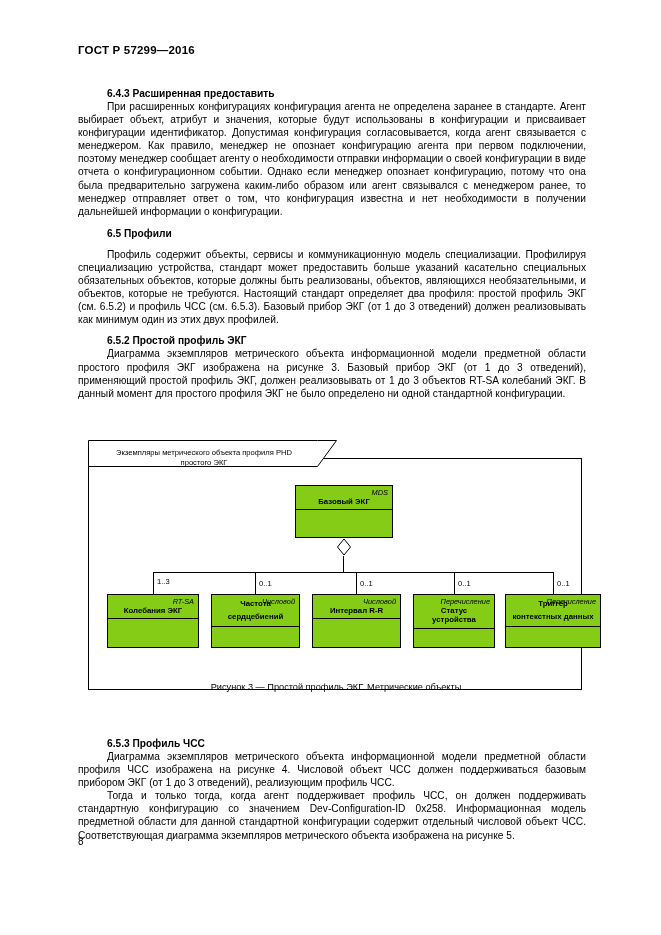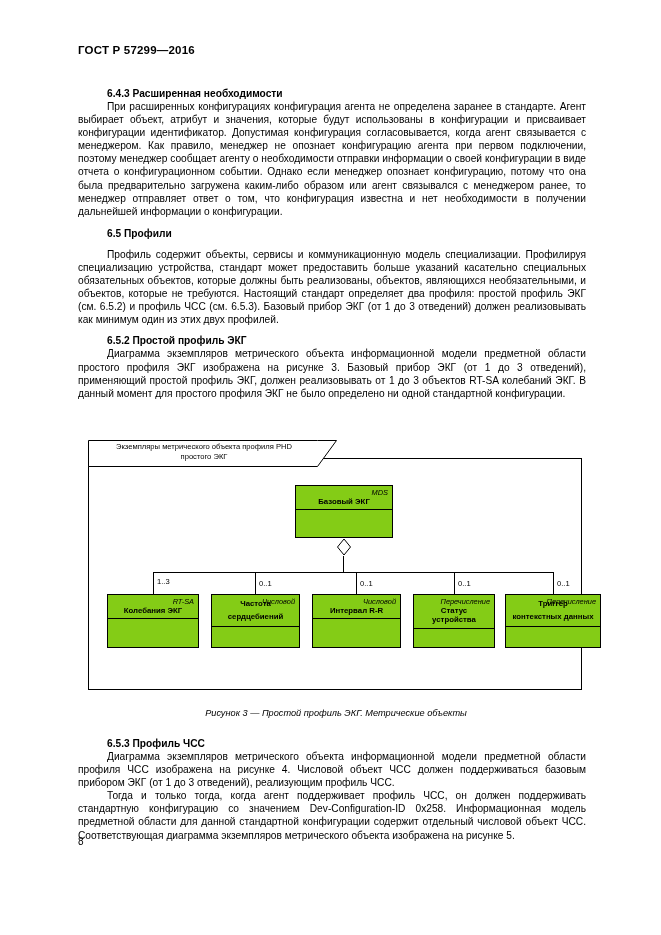--- a/index.html
+++ b/index.html
@@ -72,21 +72,21 @@
     left: 0;
     top: 0;
     width: 249px;
     height: 26px;
     box-sizing: border-box;
   }
   .frame-tab svg { display: block; }
   .frame-tab-label {
     position: absolute;
     left: 0;
-    top: 2px;
+    top: 8px;
     width: 232px;
     text-align: center;
     font-size: 7.6px;
     line-height: 9.6px;
   }
 
   .node {
     position: absolute;
     border: 1px solid #000;
     box-sizing: border-box;
@@ -138,44 +138,43 @@
     line-height: 9px;
     white-space: nowrap;
   }
   .conn { position: absolute; background: #000; }
   .vline { width: 1px; }
   .hline { height: 1px; }
 
   .fig-caption {
     position: absolute;
     left: 0;
-    top: 268px;
+    top: 242px;
     width: 496px;
     text-align: center;
     font-size: 9.2px;
-    font-style: italic;
   }
 
   .page-num {
     position: absolute;
     left: 78px;
     top: 836px;
     font-size: 10px;
   }
 </style>
 </head>
 <body>
 
 <div class="page">
 
   <div class="doc-header">ГОСТ Р 57299—2016</div>
 
   <div class="content" style="top:88px;">
 
-    <div class="sec-head">6.4.3 Расширенная необходимости</div>
+    <div class="sec-head">6.4.3 Расширенная предоставить</div>
     <p class="body-par">При расширенных конфигурациях конфигурация агента не определена заранее в стандарте. Агент выбирает объект, атрибут и значения, которые будут использованы в конфигурации и присваивает конфигурации идентификатор. Допустимая конфигурация согласовывается, когда агент связывается с менеджером. Как правило, менеджер не опознает конфигурацию агента при первом подключении, поэтому менеджер сообщает агенту о необходимости отправки информации о своей конфигурации в виде отчета о конфигурационном событии. Однако если менеджер опознает конфигурацию, потому что она была предварительно загружена каким-либо образом или агент связывался с менеджером ранее, то менеджер отправляет ответ о том, что конфигурация известна и нет необходимости в получении дальнейшей информации о конфигурации.</p>
 
     <div class="gap-m"></div>
     <div class="sec-head">6.5 Профили</div>
 
     <div class="gap-s"></div>
     <p class="body-par">Профиль содержит объекты, сервисы и коммуникационную модель специализации. Профилируя специализацию устройства, стандарт может предоставить больше указаний касательно специальных обязательных объектов, которые должны быть реализованы, объектов, являющихся необязательными, и объектов, которые не требуются. Настоящий стандарт определяет два профиля: простой профиль ЭКГ (см. 6.5.2) и профиль ЧСС (см. 6.5.3). Базовый прибор ЭКГ (от 1 до 3 отведений) должен реализовывать как минимум один из этих двух профилей.</p>
 
     <div class="sec-head tight">6.5.2 Простой профиль ЭКГ</div>
     <p class="body-par">Диаграмма экземпляров метрического объекта информационной модели предметной области простого профиля ЭКГ изображена на рисунке 3. Базовый прибор ЭКГ (от 1 до 3 отведений), применяющий простой профиль ЭКГ, должен реализовывать от 1 до 3 объектов RT-SA колебаний ЭКГ. В данный момент для простого профиля ЭКГ не было определено ни одной стандартной конфигурации.</p>

